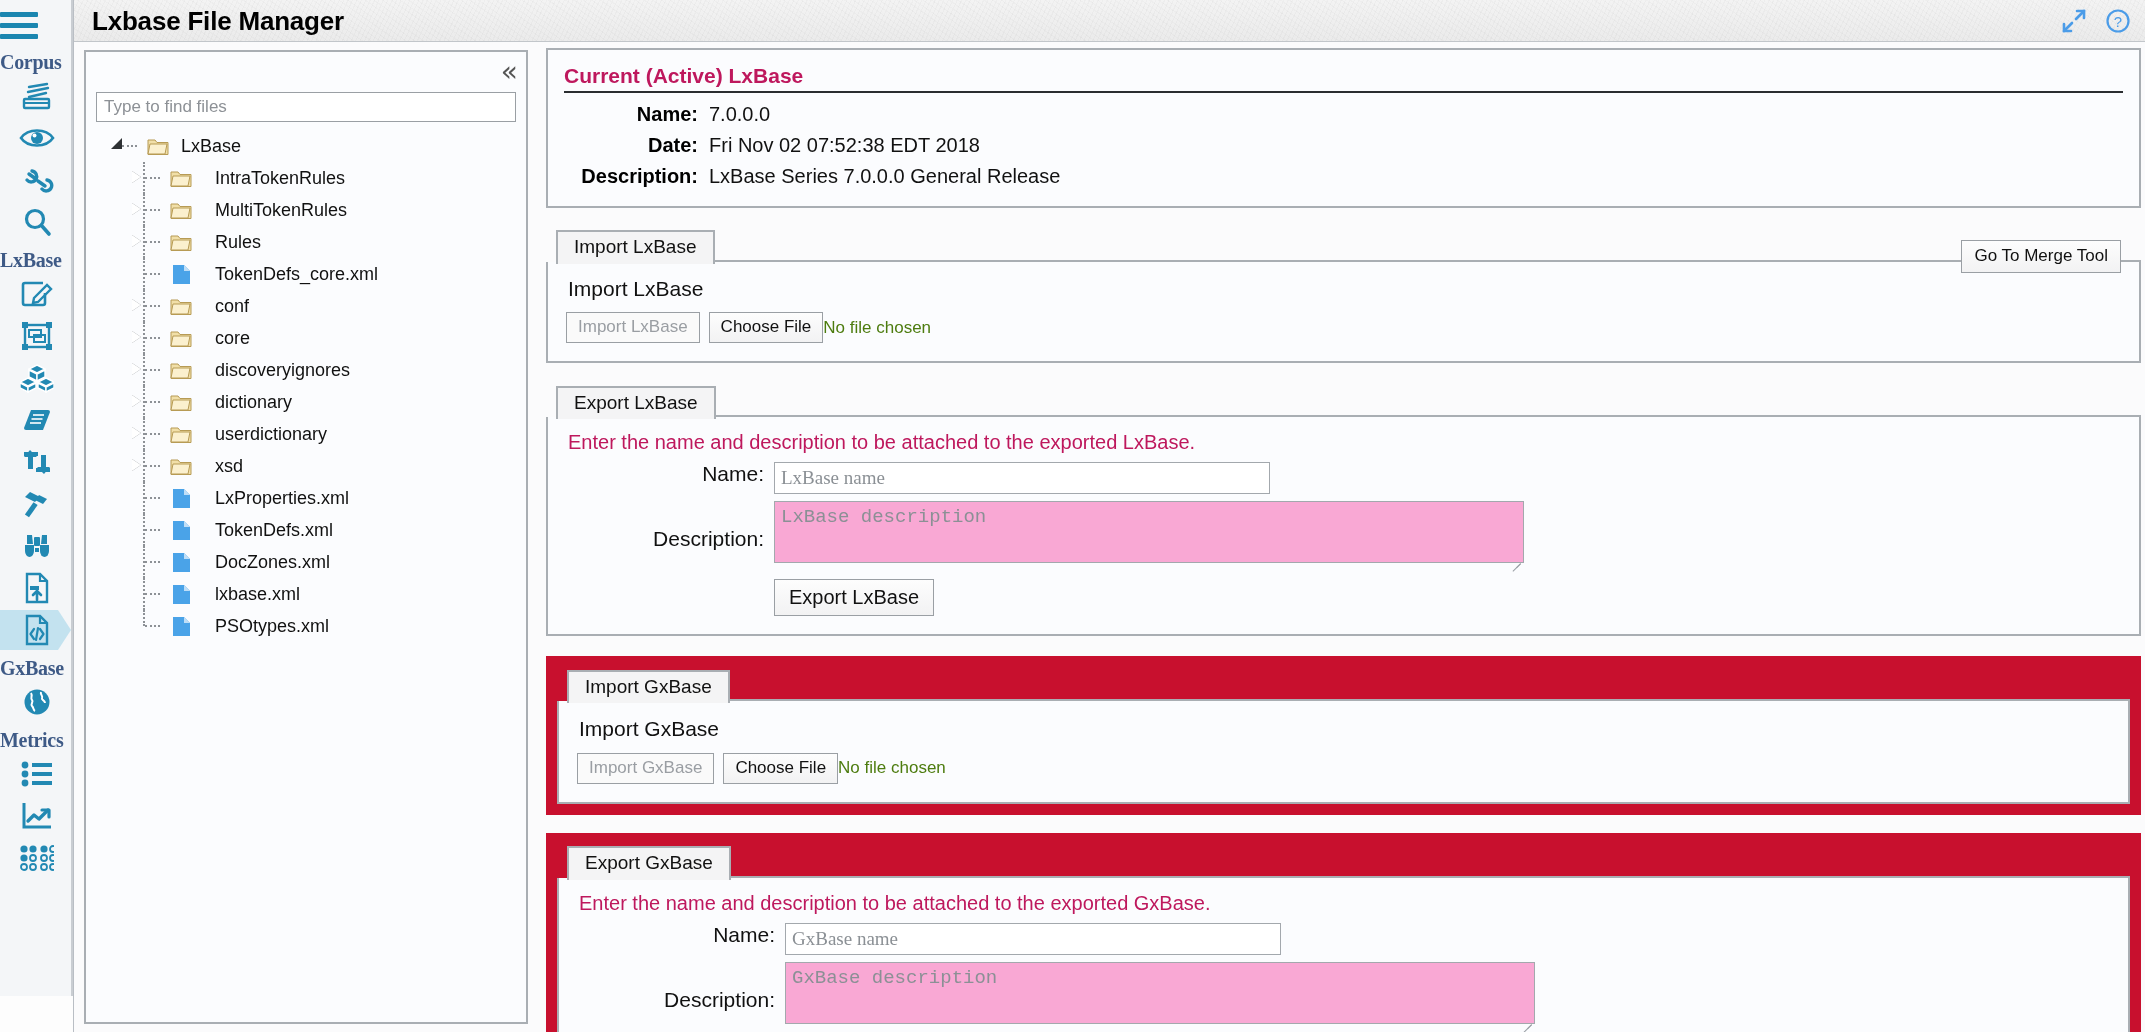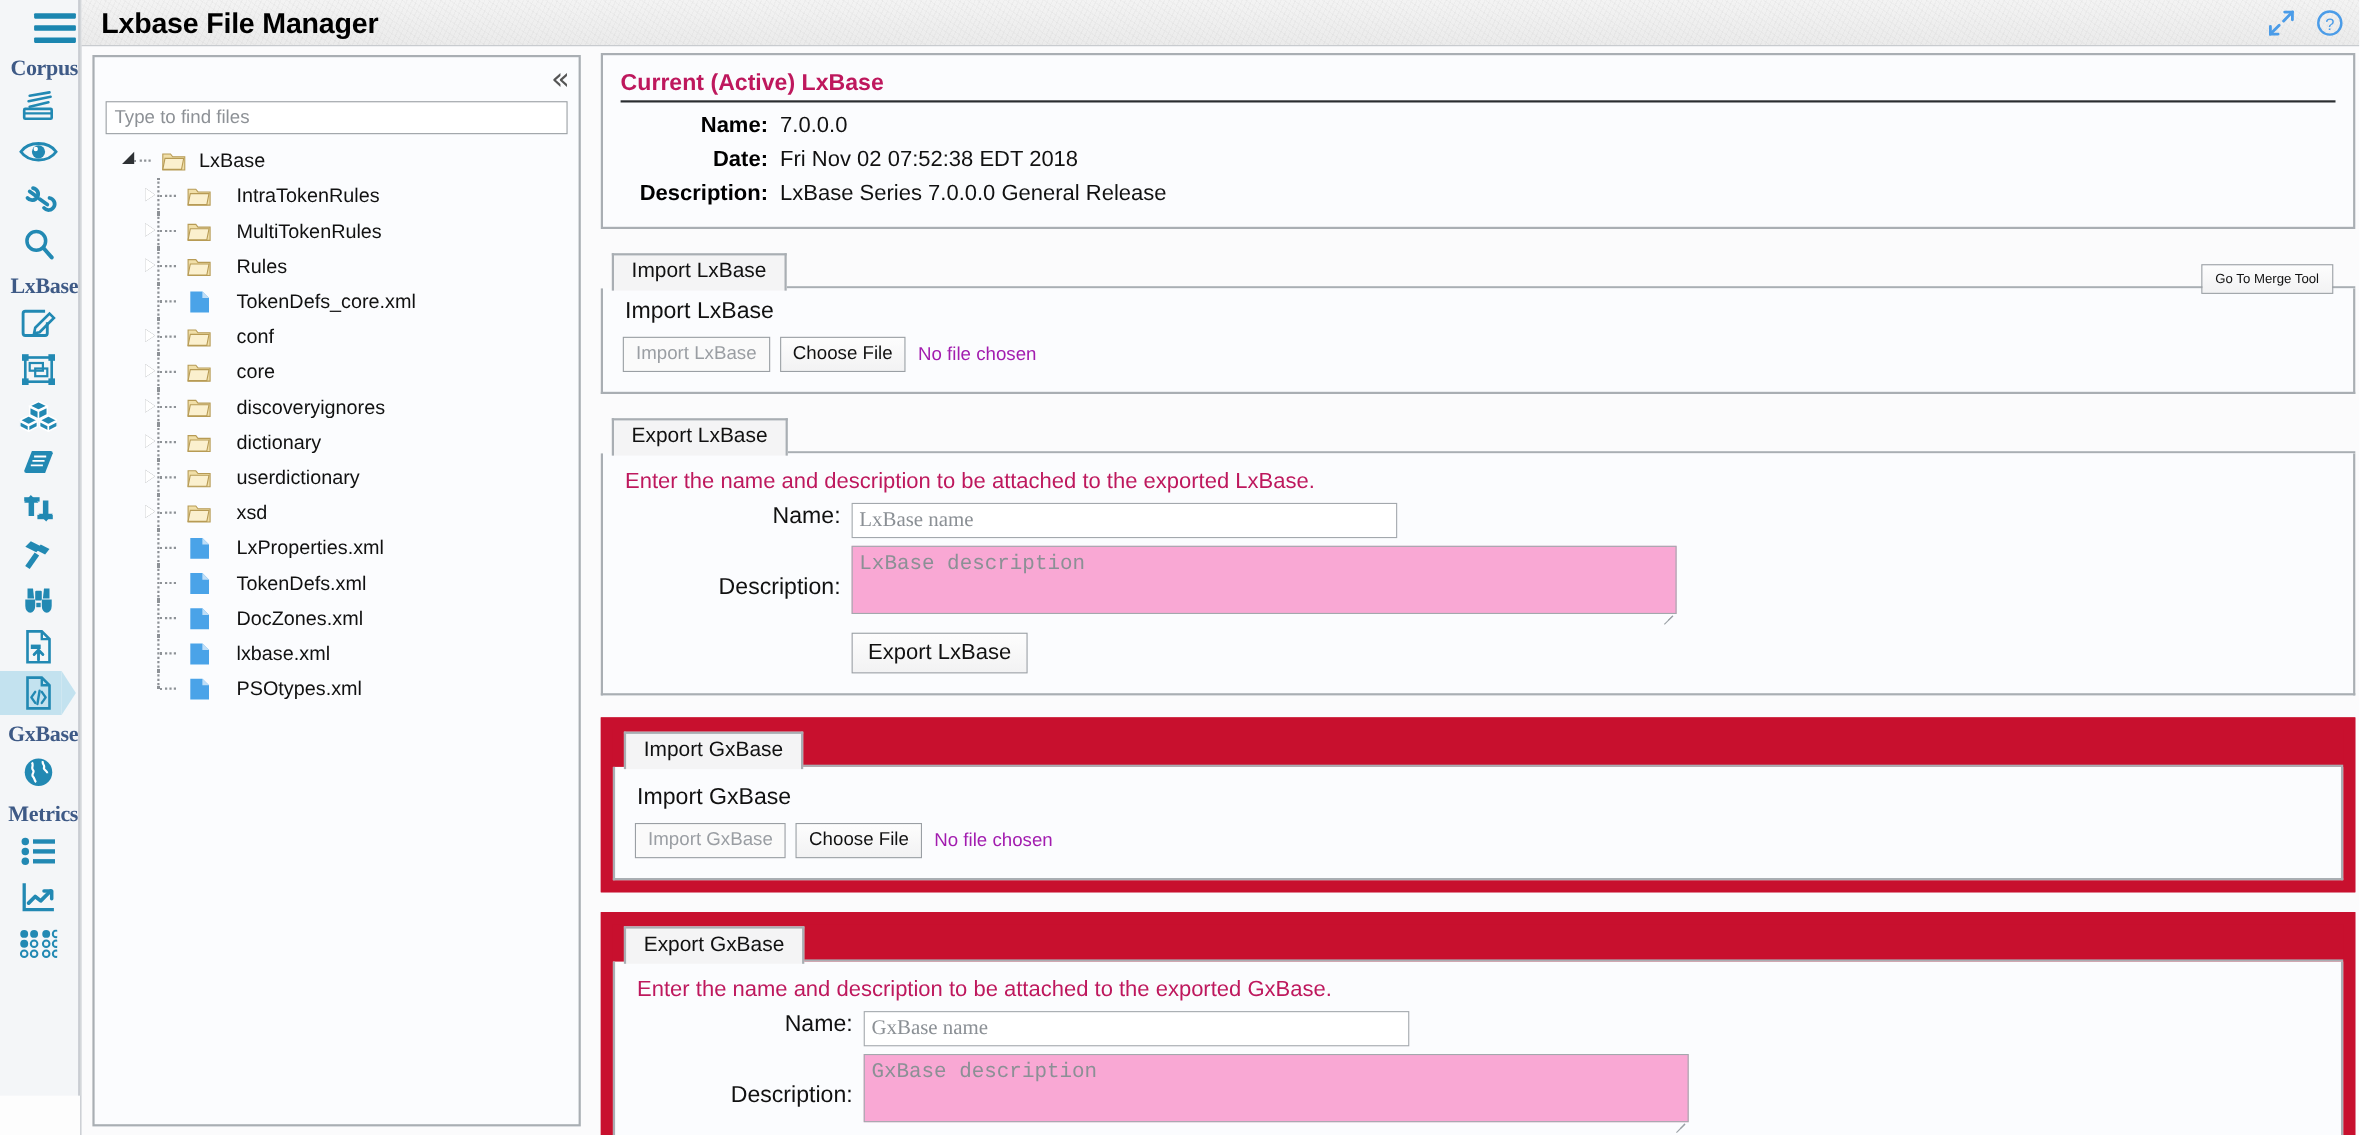--- a/index.html
+++ b/index.html
@@ -20,21 +20,21 @@
 
   
   #rail {
     width: 73px;
     min-width: 73px;
     height: 996px;
     background: #f4f6f8;
     border-right: 2px solid #c9cdd2;
     display: flex;
     flex-direction: column;
-    align-items: flex-end;
+    align-items: flex-start;
     padding-top: 10px;
     position: relative;
     overflow: hidden;
   }
   .rail-hamburger {
     width: 40px; height: 30px;
     margin-bottom: 6px;
     display: flex; flex-direction: column;
     justify-content: center; gap: 6px;
     cursor: pointer;
@@ -307,24 +307,24 @@
     padding: 5px 11px 6px 11px;
     border: 1px solid #9a9fa4;
     background: linear-gradient(#fdfdfd, #f2f2f3);
     color: #111;
     line-height: 1.1;
     cursor: pointer;
     white-space: nowrap;
   }
   .btn.disabled { color: #9a9ea3; background: #fafafa; cursor: default; }
   .btn.choose { margin-left: 9px; }
-  .nofile { font-size: 17px; color: #a21caf; margin-left: 11px; }
+  .nofile { font-size: 17px; color: #4d7c0f; }
 
   .merge-row { display: flex; justify-content: flex-end; margin-top: -36px; margin-bottom: 4px; }
-  .btn.merge { font-size: 12px; padding: 6px 12px; }
+  .btn.merge { font-size: 17px; padding: 6px 12px; }
 
   
   .formrow { display: flex; align-items: flex-start; margin-top: 7px; }
   .flabel {
     width: 208px; flex: none; text-align: right;
     font-size: 21px; color: #111; padding-right: 10px;
   }
   .flabel.desc { padding-top: 26px; }
   .ftext {
     width: 496px; height: 32px;

